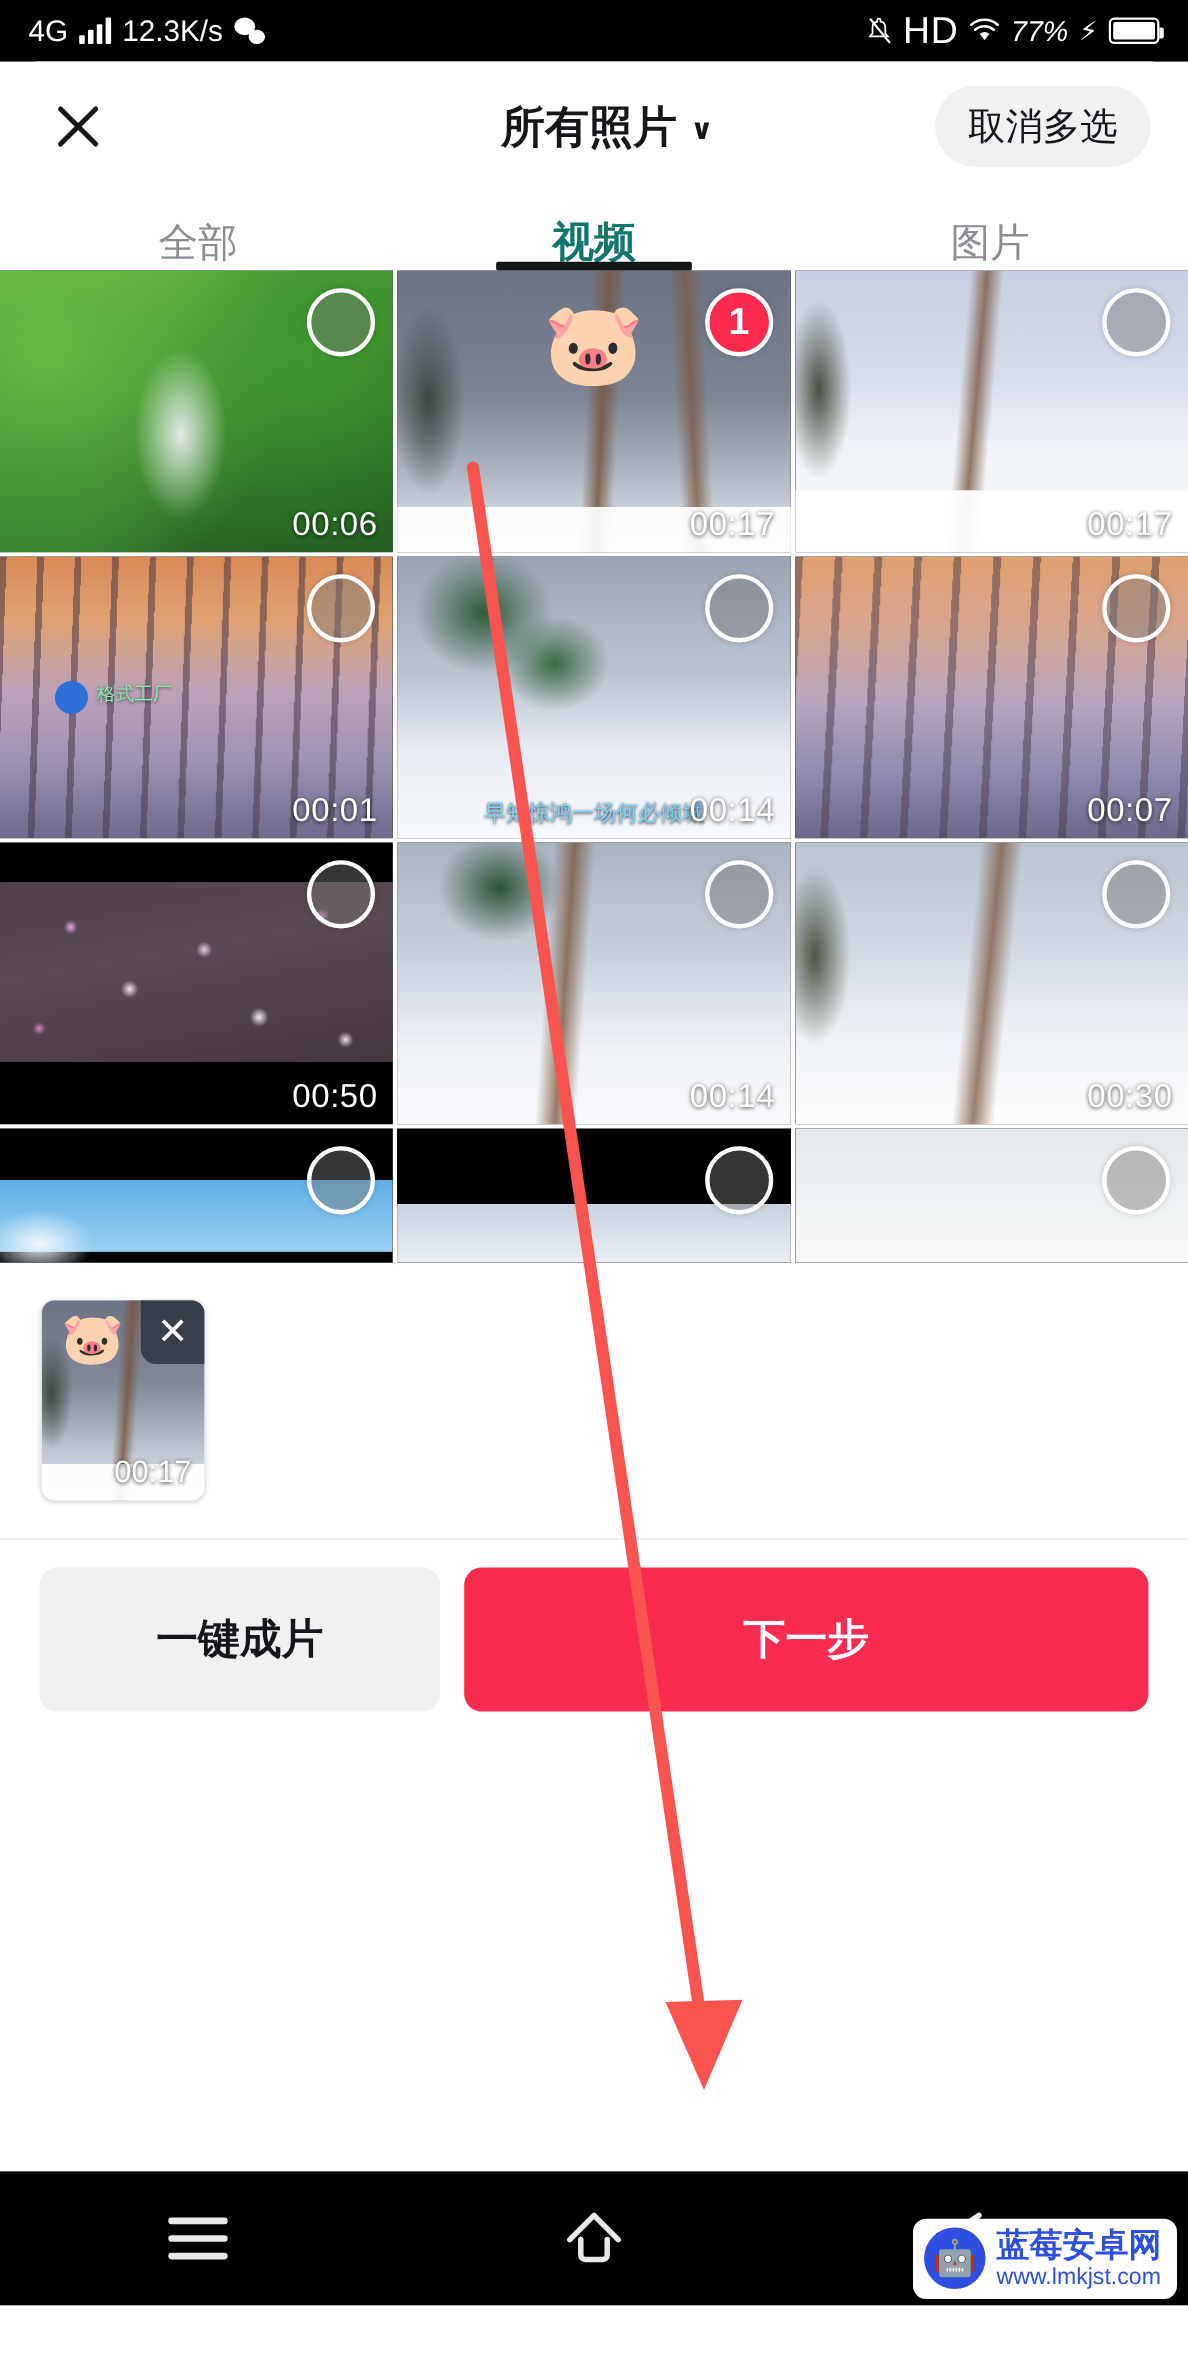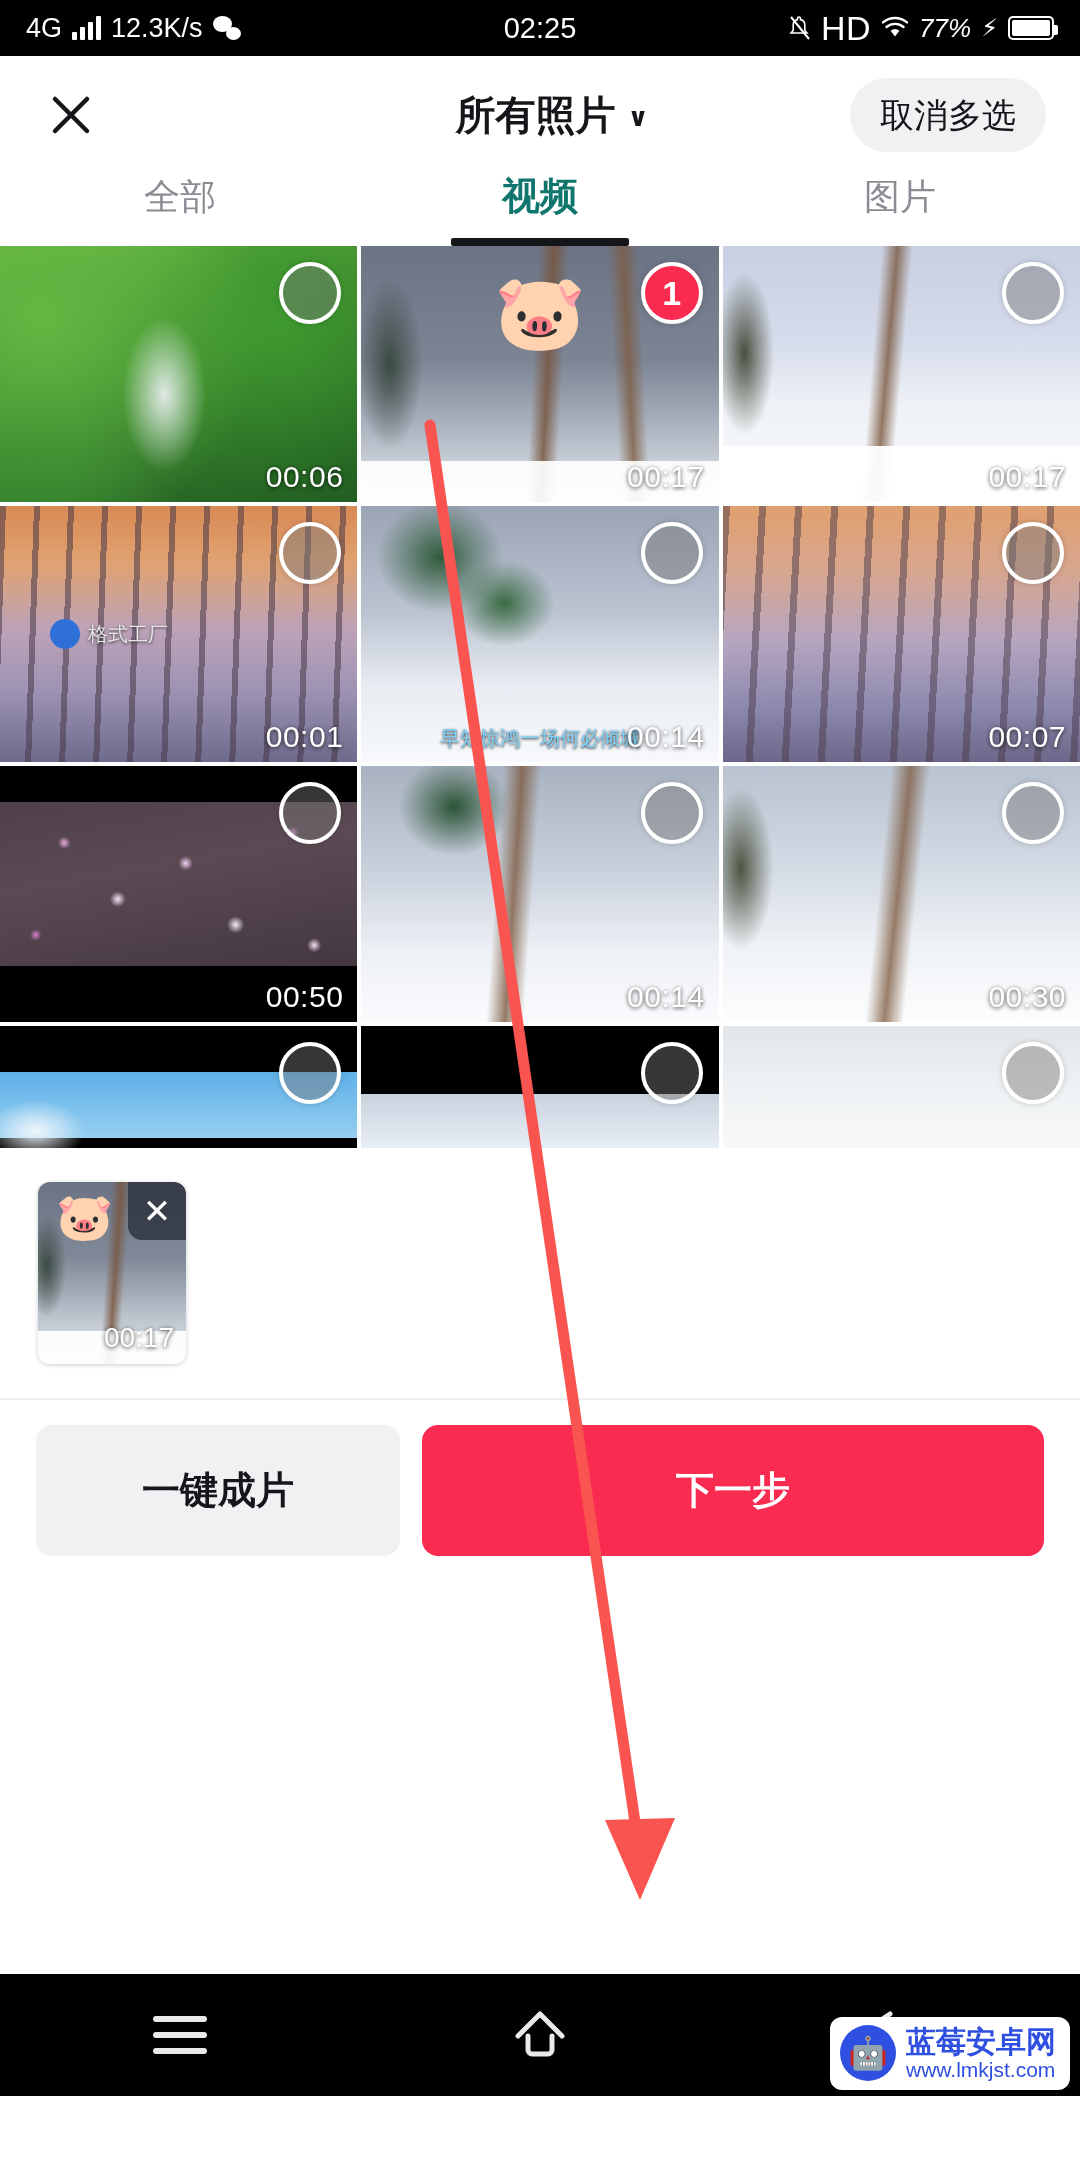--- a/index.html
+++ b/index.html
@@ -67,21 +67,21 @@
   #cancel-multi{
     margin-left:auto;background:#f1f1f3;border-radius:44px;
     padding:20px 30px;font-size:34px;color:#15161a;font-weight:500;
     line-height:1;border:none;font-family:inherit;
   }
 
   
   #tabs{display:flex;height:72px;}
   .tab{
     flex:1;display:flex;align-items:flex-end;justify-content:center;
-    position:relative;padding-bottom:24px;text-align:right;
+    position:relative;padding-bottom:0;text-align:right;
   }
   .tab .lbl{font-size:36px;color:#8b8d94;}
   .tab.active .lbl{font-size:38px;color:#0f766e;font-weight:700;}
   .tab.active::after{
     content:"";position:absolute;bottom:0;left:50%;transform:translateX(-50%);
     width:178px;height:8px;background:#15161a;border-radius:2px;
   }
 
   
   #media-grid{display:grid;grid-template-columns:repeat(3,1fr);gap:4px;background:#fff;}
@@ -98,21 +98,21 @@
     color:#fff;font-size:34px;font-weight:600;
     box-shadow:0 0 6px rgba(0,0,0,.18);
   }
   .sel-circle.on{background:#fa2b4f;border-color:#fff;}
   .pig{
     position:absolute;left:50%;top:30px;transform:translateX(-50%);
     font-size:74px;line-height:1;
   }
   .wm{
     position:absolute;left:50px;top:50%;transform:translateY(-50%);
-    display:flex;align-items:center;gap:8px;color:#e5e5e5;font-size:20px;
+    display:flex;align-items:flex-start;gap:8px;color:#86efac;font-size:17px;
     text-shadow:0 1px 3px rgba(0,0,0,.7);
   }
   .wm .wmdot{width:30px;height:30px;border-radius:50%;background:#2f6fd8;display:inline-block;}
   .subt{
     position:absolute;left:0;right:0;bottom:10px;text-align:center;
     color:#7dd3fc;font-size:20px;text-shadow:0 1px 3px #000;
   }
 
   
   #selected-tray{height:250px;padding:34px 38px;display:flex;align-items:flex-start;gap:20px;position:relative;}
@@ -175,21 +175,20 @@
     <span class="net-type">4G</span>
     <span class="sig-bars">
         <i></i>
         <i></i>
         <i></i>
         <i></i>
       </span>
     <span class="speed">12.3K/s</span>
     <span class="wechat-ico"></span>
   </div>
-  <div class="sb-center">02:25</div>
   <div class="sb-right">
     <span class="mute-ico">
       <svg width="22" height="26" viewBox="0 0 22 26">
           <path d="M4 18h14l-2.2-2.6V10c0-3-1.6-5-4.3-5.4V3.5a1.5 1.5 0 0 0-3 0v1.1C5.8 5 4.2 7 4.2 10v5.4L2 18z" fill="none" stroke="#fff" stroke-width="1.6"></path>
           <line x1="2" y1="2" x2="20" y2="24" stroke="#fff" stroke-width="2"></line>
         </svg>
     </span>
     <span class="hd">HD</span>
     <span class="wifi-ico">
       <svg width="28" height="24" viewBox="0 0 28 24">

